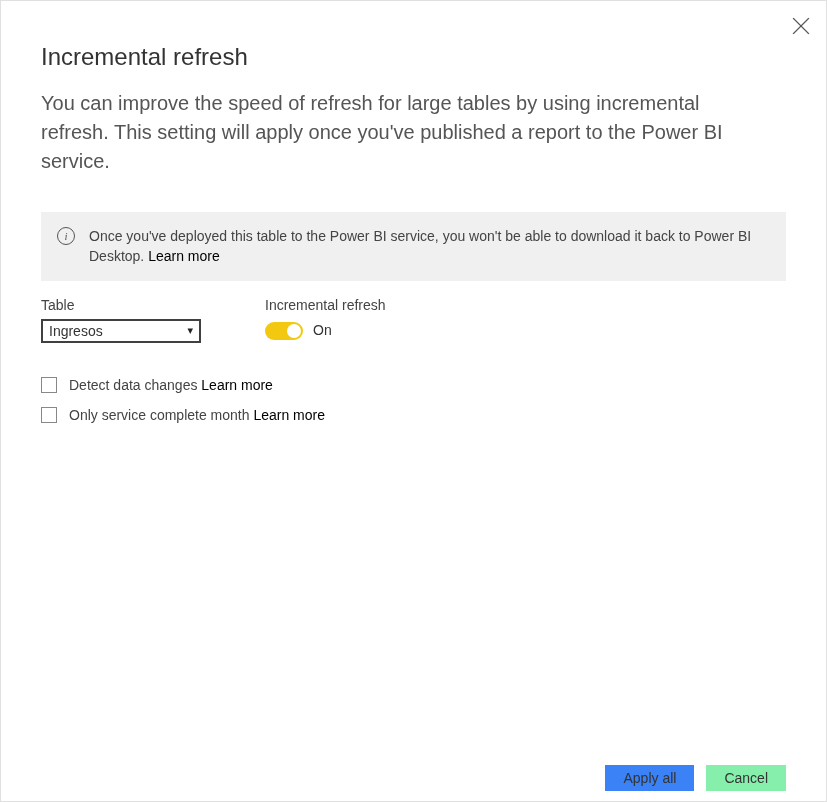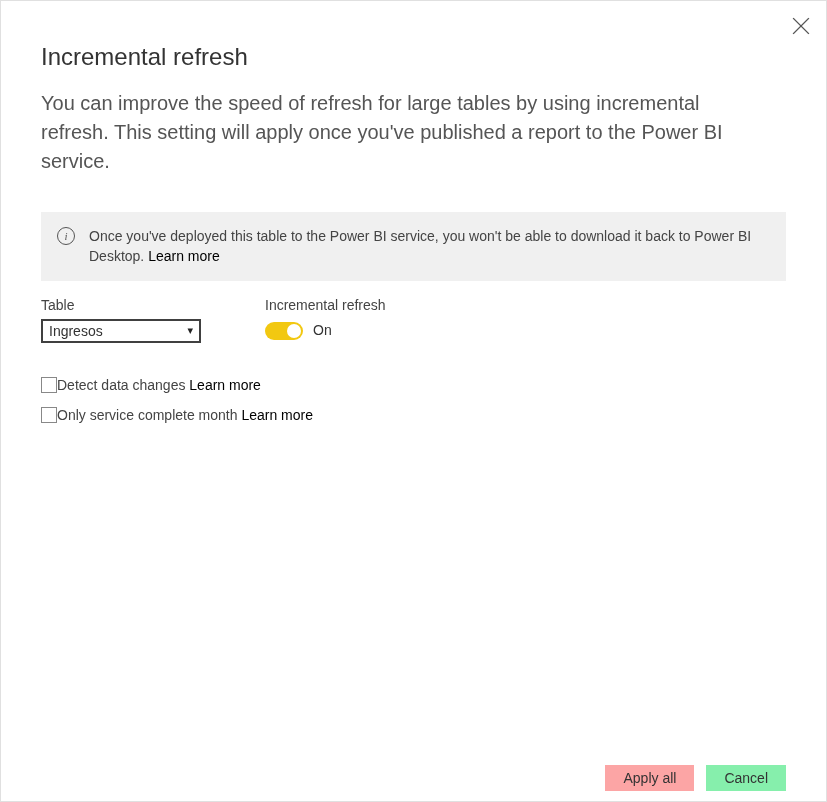--- a/index.html
+++ b/index.html
@@ -137,20 +137,21 @@
       top: 2px;
       right: 2px;
     }
     .section { margin-bottom: 24px; }
     .section-label { color: #444; margin-bottom: 8px; }
     .joined-inputs { display: flex; }
     .joined-inputs > *:not(:first-child) { margin-left: -1px; }
     .check-row {
       display: flex;
       align-items: center;
+      gap: 12px;
       margin-bottom: 14px;
     }
     .checkbox {
       width: 16px;
       height: 16px;
       border: 1px solid #888;
       background: #fff;
       cursor: pointer;
       flex-shrink: 0;
     }
@@ -161,21 +162,21 @@
       justify-content: flex-end;
       gap: 12px;
     }
     .btn {
       padding: 5px 18px;
       font-size: 14px;
       border: none;
       cursor: pointer;
       color: #333;
     }
-    .btn-primary { background: #fca5a5; }
+    .btn-primary { background: #3b82f6; }
     .btn-secondary { background: #86efac; }
   </style>
 </head>
 <body>
 
 <div class="dialog">
 
   <div class="close-btn">
     <svg viewBox="0 0 16 16">
         <line x1="1" y1="1" x2="15" y2="15" stroke="currentColor" stroke-width="1.2"></line>

